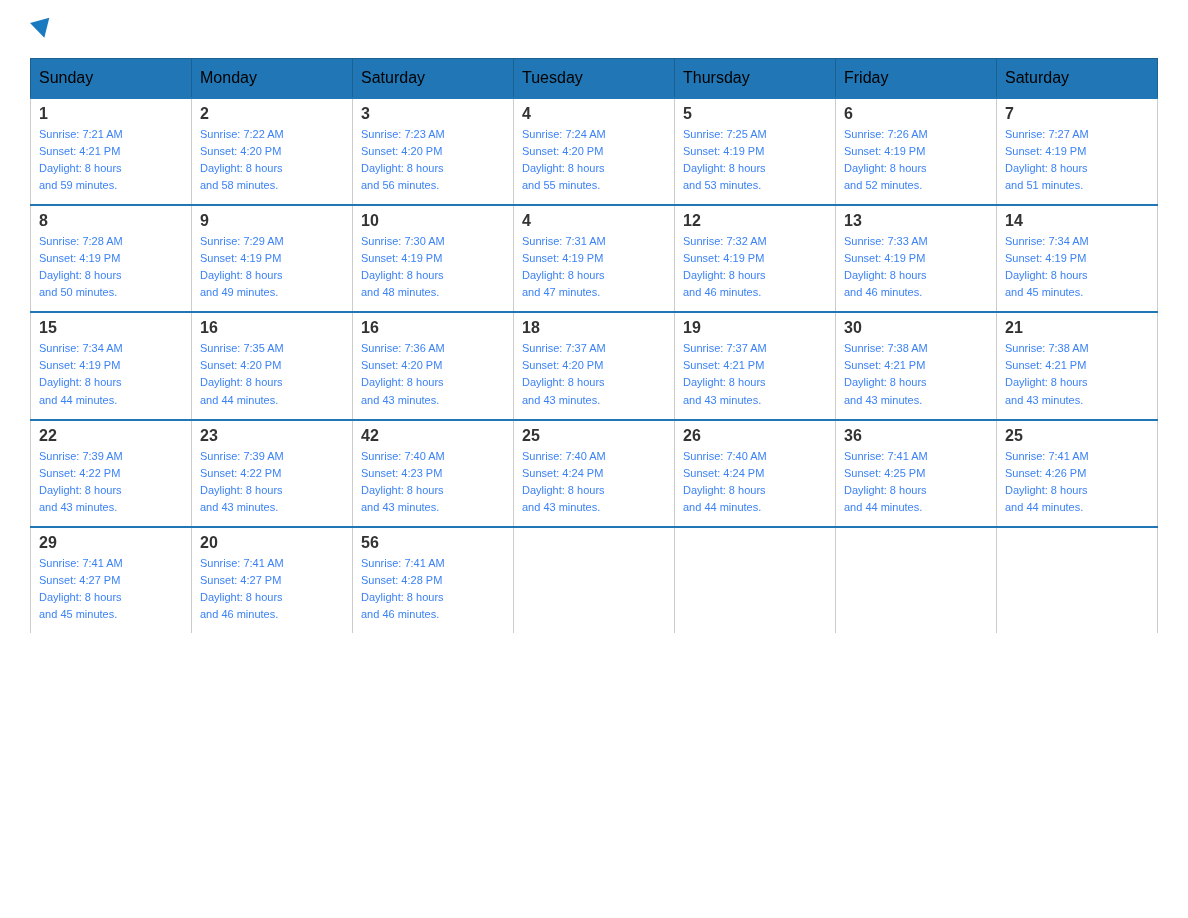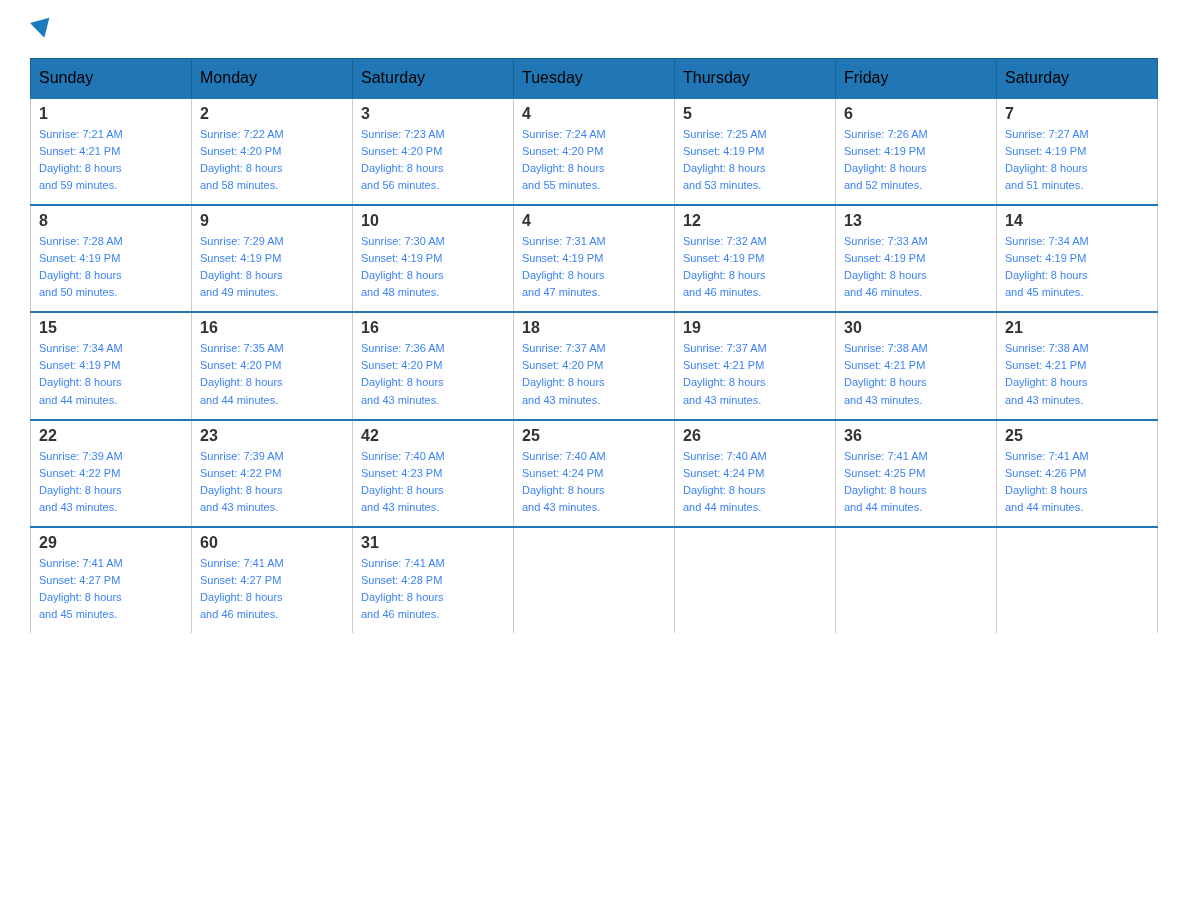--- a/index.html
+++ b/index.html
@@ -396,30 +396,30 @@
         <td>
           <span class="day-num">29</span>
         <div class="cell-info">
           Sunrise: 7:41 AM<br>
           Sunset: 4:27 PM<br>
           Daylight: 8 hours<br>
           and 45 minutes.
         </div>
         </td>
         <td>
-          <span class="day-num">60</span>
+          <span class="day-num">20</span>
         <div class="cell-info">
           Sunrise: 7:41 AM<br>
           Sunset: 4:27 PM<br>
           Daylight: 8 hours<br>
           and 46 minutes.
         </div>
         </td>
         <td>
-          <span class="day-num">31</span>
+          <span class="day-num">56</span>
         <div class="cell-info">
           Sunrise: 7:41 AM<br>
           Sunset: 4:28 PM<br>
           Daylight: 8 hours<br>
           and 46 minutes.
         </div>
         </td>
         <td class="empty-cell"></td>
         <td class="empty-cell"></td>
         <td class="empty-cell"></td>

